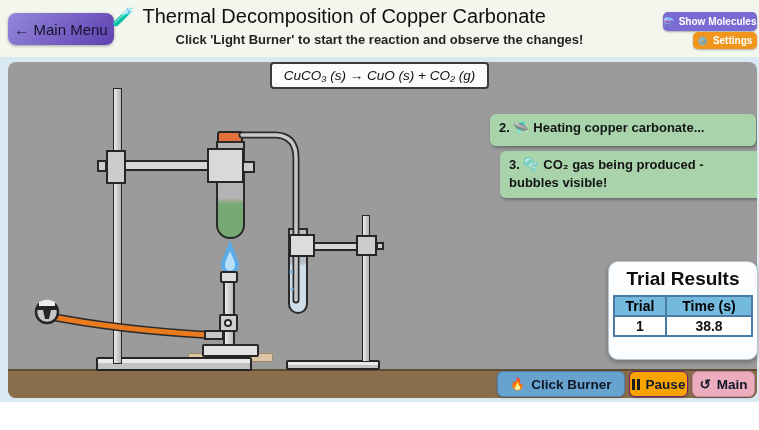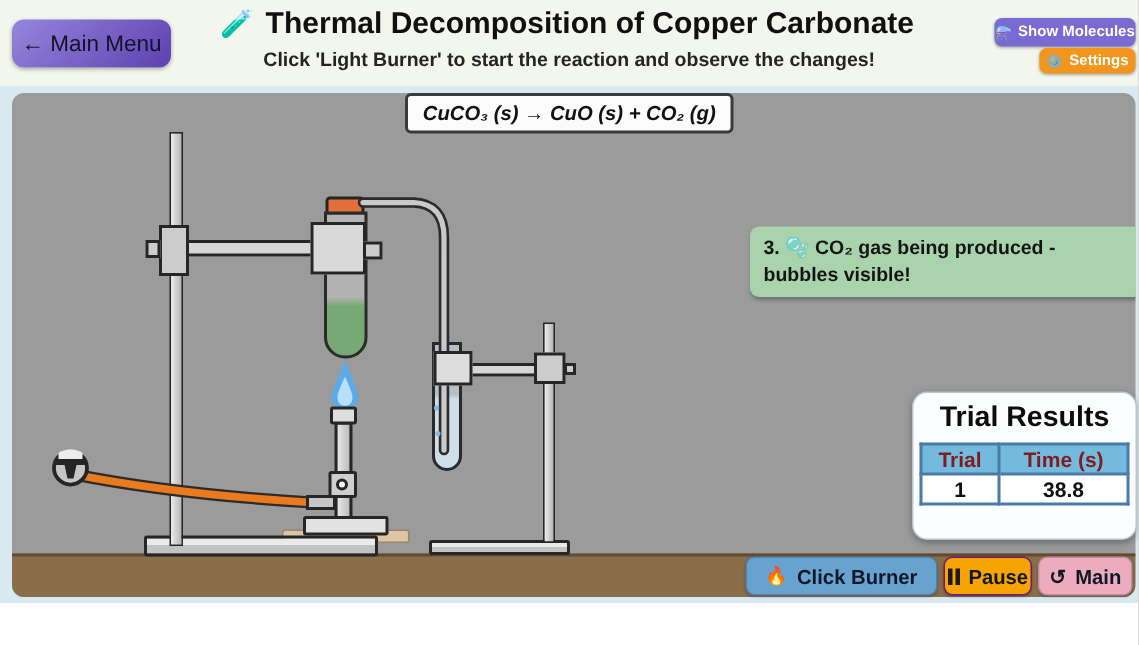--- a/index.html
+++ b/index.html
@@ -6,22 +6,22 @@
   body { font-family:"Liberation Sans", sans-serif; background:#ffffff; }
   .page { position:relative; width:759px; height:430px; overflow:hidden; background:#ffffff; }
 
   
   .header { position:absolute; left:0; top:0; width:759px; height:57px; background:#f3f6ec; }
   .bg-band { position:absolute; left:0; top:57px; width:759px; height:345px; background:#d9e9f2; }
   .btn { display:flex; align-items:center; justify-content:center; cursor:pointer; }
   .main-menu { position:absolute; left:8px; top:13px; width:106px; height:32px;
     background:linear-gradient(135deg,#9486dc 0%,#5e41b0 100%); border-radius:8px;
     color:#14122a; font-weight:normal; font-size:15px; box-shadow:0 1px 3px rgba(0,0,0,.35); }
-  .title-row { position:absolute; left:112px; right:115px; top:5px; text-align:center;
-    font-size:20px; font-weight:bold; color:#101010; white-space:nowrap; }
+  .title-row { position:absolute; left:112px; right:115px; top:5px; text-align:left;
+    font-size:20px; font-weight:normal; color:#101010; white-space:nowrap; }
   .title-row .t-icon { font-size:18px; margin-right:8px; }
   .subtitle { position:absolute; left:0; right:0; top:32px; text-align:center;
     font-size:13px; font-weight:bold; color:#242424; }
   .show-molecules { position:absolute; left:663px; top:12px; width:94px; height:19px;
     background:#7a6bd2; border-radius:5px; color:#ffffff; font-size:10px; font-weight:bold; gap:4px;
     box-shadow:0 1px 2px rgba(0,0,0,.3); }
   .settings { position:absolute; left:693px; top:32px; width:64px; height:17px;
     background:#f2951d; border-radius:5px; color:#ffffff; font-size:10px; font-weight:bold; gap:4px;
     box-shadow:0 1px 2px rgba(0,0,0,.3); }
   .mini-icon { font-size:9px; }
@@ -70,36 +70,36 @@
     background:#f4f4f4; border:2px solid #252525; }
   .hose-connector { left:196px; top:268px; width:20px; height:10px; background:#c6c6c6; }
   .burner-base { left:194px; top:282px; width:57px; height:13px; background:#e2e2e2; border-radius:2px; }
   .mat { position:absolute; left:180px; top:291px; width:85px; height:9px; z-index:2;
     background:#dcc5a4; border:1px solid #9a8668; border-radius:2px; }
 
   
   .equation { position:absolute; left:262px; top:0; width:219px; height:27px; z-index:10;
     background:#fbfbfb; border:2px solid #3a3a3a; border-radius:4px;
     display:flex; align-items:center; justify-content:center;
-    font-style:italic; font-weight:bold; font-size:13.5px; color:#111; }
+    font-style:italic; font-weight:normal; font-size:13.5px; color:#111; }
   .step { position:absolute; left:482px; width:266px; z-index:10; background:#a9d3ab;
     border-radius:6px; box-shadow:1px 2px 3px rgba(0,0,0,.3); padding:5px 9px;
     font-size:13px; font-weight:bold; color:#141414; line-height:1.4; }
   .step1 { top:2px; height:46px; }
   .step2 { top:52px; height:32px; }
   .step3 { top:89px; height:47px;margin-left:10px; }
 
   
   .results { position:absolute; left:608px; top:261px; width:150px; height:99px; z-index:20;
     background:#fcfdfe; border:1.5px solid #b9c6d0; border-radius:10px;
     box-shadow:0 2px 5px rgba(0,0,0,.3); }
   .results h2 { margin-top:6px; text-align:center; font-size:19px; color:#0d0d0d; }
   .results table { margin:5px auto 0; border-collapse:collapse; font-size:14px; }
   .results th, .results td { border:2px solid #4a7ba6; text-align:center; padding:1px 4px; font-weight:bold; }
-  .results th { background:#74bade; color:#7f1d1d;margin-left:16px; }
+  .results th { background:#74bade; color:#000000;margin-left:16px; }
   .results td { background:#ffffff; color:#111; }
   .col-trial { width:52px; } .col-time { width:86px; }
 
   
   .ctrl { position:absolute; top:371px; height:26px; z-index:20; border-radius:6px;
     font-size:13.5px; font-weight:bold; color:#101828; gap:6px; box-shadow:0 1px 2px rgba(0,0,0,.25); }
   .light-burner { left:497px; width:128px; background:#68a3cf; border:1px solid #4e82ab; }
   .pause { left:629px; width:59px; background:#f8a400; border:1px solid #701a75; }
   .reset { left:692px; width:63px; background:#ecacbe; border:1px solid #c48ba0; }
   .pause-bars { display:inline-block; width:8px; height:11px;
@@ -179,20 +179,25 @@
 
     <div class="metal z8 burner-barrel"></div>
     <div class="metal z8 burner-rim"></div>
     <div class="metal z8 burner-collar">
       <div class="air-hole"></div>
     </div>
     <div class="metal z8 hose-connector"></div>
     <div class="metal z8 burner-base"></div>
 
     <div class="equation">CuCO₃ (s) → CuO (s) + CO₂ (g)</div>
+    <div class="step step2">
+      <span>2.</span>
+      <span>🛸</span>
+      <span>Heating copper carbonate...</span>
+    </div>
     <div class="step step3">
       <span>3.</span>
       <span>🫧</span>
       <span>CO₂ gas being produced - bubbles visible!</span>
     </div>
   </div>
 
   <div class="results">
     <h2>Trial Results</h2>
     <table>

